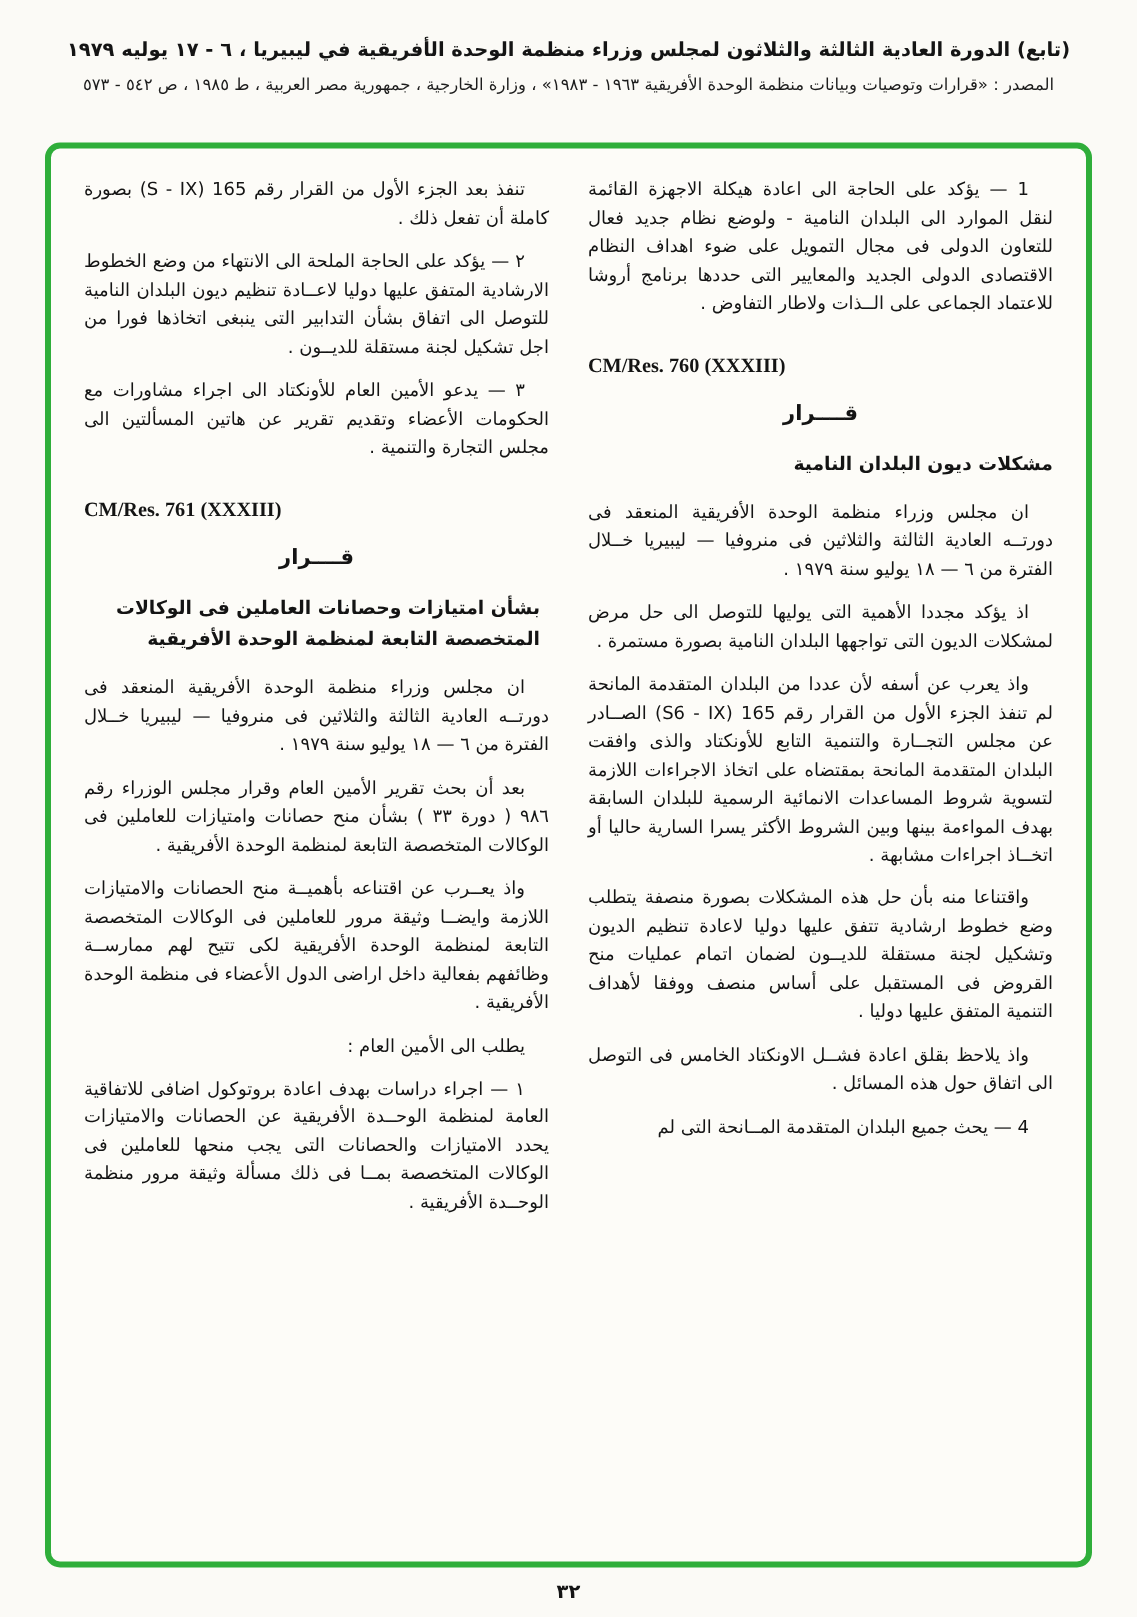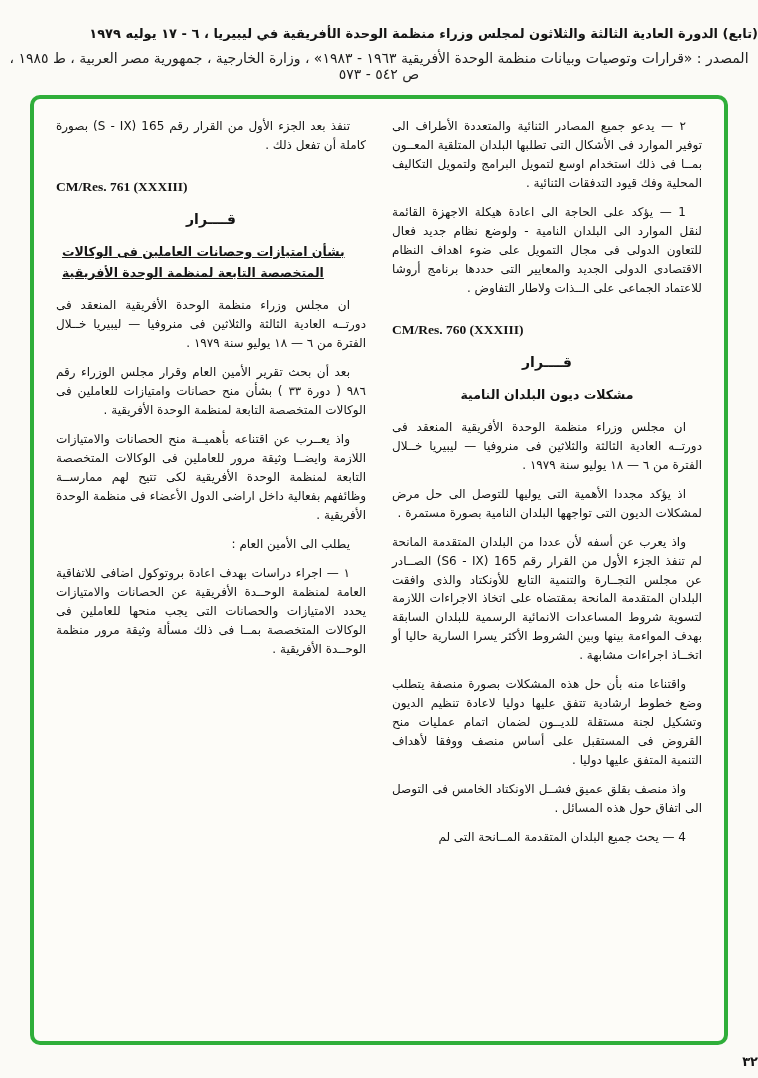--- a/index.html
+++ b/index.html
@@ -8,30 +8,30 @@
     position:relative;
     background:#fbfaf6;
     font-family:"DejaVu Sans", sans-serif;
     color:#141414;
     overflow:hidden;
   }
   .page { position:absolute; inset:0; }
 
   .hdr1 {
     direction:rtl;
-    text-align:right;
+    text-align:center;
     font-weight:bold;
     font-size:13px;
     padding-top:26px;
     letter-spacing:.2px;
   }
   .hdr2 {
     direction:rtl;
     text-align:center;
-    font-size:14px;
+    font-size:11px;
     padding-top:9px;
     color:#1c1c1c;
   }
 
   .frame {
     position:absolute;
     left:30px; top:95px;
     width:698px; height:950px;
     border:4px solid #2fae3a;
     border-radius:10px;
@@ -62,64 +62,65 @@
     font-size:13.5px;
     margin:24px 0 16px 0;
   }
   .title {
     text-align:center;
     font-weight:bold;
     font-size:14px;
     margin:4px 0 14px 0;
   }
   .topic {
-    text-align:center;
+    text-align:right;
     font-weight:bold;
     font-size:12.5px;
     line-height:1.7;
     margin-bottom:13px;
   }
-  .topic.centered { text-align:left; padding:0 6px;text-decoration:underline; }
+  .topic.centered { text-align:right; padding:0 6px; }
 
   .pagenum {
     position:absolute;
     left:0; right:0; bottom:9px;
-    text-align:right;
+    text-align:center;
     font-weight:bold;
     font-size:13px;
   }
 </style>
 </head>
 <body>
 
 <div class="page">
 
   <header>
     <div class="hdr1">(تابع) الدورة العادية الثالثة والثلاثون لمجلس وزراء منظمة الوحدة الأفريقية في ليبيريا ، ٦ - ١٧ يوليه ١٩٧٩</div>
     <div class="hdr2">المصدر : «قرارات وتوصيات وبيانات منظمة الوحدة الأفريقية ١٩٦٣ - ١٩٨٣» ، وزارة الخارجية ، جمهورية مصر العربية ، ط ١٩٨٥ ، ص ٥٤٢ - ٥٧٣</div>
   </header>
 
   <div class="frame">
 
     <div class="col">
-      <p class="para"><span class="lead"></span><span>٢ — يدعو جميع المصادر الثنائية والمتعددة الأطراف الى توفير الموارد فى الأشكال التى تطلبها البلدان المتلقية المعــون بمــا فى ذلك استخدام اوسع لتمويل البرامج ولتمويل التكاليف المحلية وفك قيود التدفقات الثنائية .</span></p>
       <p class="para"><span class="lead"></span><span>1 — يؤكد على الحاجة الى اعادة هيكلة الاجهزة القائمة لنقل الموارد الى البلدان النامية - ولوضع نظام جديد فعال للتعاون الدولى فى مجال التمويل على ضوء اهداف النظام الاقتصادى الدولى الجديد والمعايير التى حددها برنامج أروشا للاعتماد الجماعى على الــذات ولاطار التفاوض .</span></p>
       <p class="ref">CM/Res. 760 (XXXIII)</p>
       <h2 class="title">قــــرار</h2>
       <h3 class="topic">مشكلات ديون البلدان النامية</h3>
       <p class="para"><span class="lead"></span><span>ان مجلس وزراء منظمة الوحدة الأفريقية المنعقد فى دورتــه العادية الثالثة والثلاثين فى منروفيا — ليبيريا خــلال الفترة من ٦ — ١٨ يوليو سنة ١٩٧٩ .</span></p>
       <p class="para"><span class="lead">اذ يؤكد مجددا </span><span>الأهمية التى يوليها للتوصل الى حل مرض لمشكلات الديون التى تواجهها البلدان النامية بصورة مستمرة .</span></p>
       <p class="para"><span class="lead">واذ يعرب عن أسفه </span><span>لأن عددا من البلدان المتقدمة المانحة لم تنفذ الجزء الأول من القرار رقم 165 (S6 - IX) الصــادر عن مجلس التجــارة والتنمية التابع للأونكتاد والذى وافقت البلدان المتقدمة المانحة بمقتضاه على اتخاذ الاجراءات اللازمة لتسوية شروط المساعدات الانمائية الرسمية للبلدان السابقة بهدف المواءمة بينها وبين الشروط الأكثر يسرا السارية حاليا أو اتخــاذ اجراءات مشابهة .</span></p>
       <p class="para"><span class="lead">واقتناعا منه </span><span>بأن حل هذه المشكلات بصورة منصفة يتطلب وضع خطوط ارشادية تتفق عليها دوليا لاعادة تنظيم الديون وتشكيل لجنة مستقلة للديــون لضمان اتمام عمليات منح القروض فى المستقبل على أساس منصف ووفقا لأهداف التنمية المتفق عليها دوليا .</span></p>
-      <p class="para"><span class="lead">واذ منصف بقلق عميق </span><span>فشــل الاونكتاد الخامس فى التوصل الى اتفاق حول هذه المسائل .</span></p>
+      <p class="para"><span class="lead">واذ يلاحظ بقلق اعادة </span><span>فشــل الاونكتاد الخامس فى التوصل الى اتفاق حول هذه المسائل .</span></p>
       <p class="para"><span class="lead"></span><span>4 — يحث جميع البلدان المتقدمة المــانحة التى لم</span></p>
     </div>
 
     <div class="col">
       <p class="para"><span class="lead"></span><span>تنفذ بعد الجزء الأول من القرار رقم 165 (S - IX) بصورة كاملة أن تفعل ذلك .</span></p>
+      <p class="para"><span class="lead"></span><span>٢ — يؤكد على الحاجة الملحة الى الانتهاء من وضع الخطوط الارشادية المتفق عليها دوليا لاعــادة تنظيم ديون البلدان النامية للتوصل الى اتفاق بشأن التدابير التى ينبغى اتخاذها فورا من اجل تشكيل لجنة مستقلة للديــون .</span></p>
+      <p class="para"><span class="lead"></span><span>٣ — يدعو الأمين العام للأونكتاد الى اجراء مشاورات مع الحكومات الأعضاء وتقديم تقرير عن هاتين المسألتين الى مجلس التجارة والتنمية .</span></p>
       <p class="ref">CM/Res. 761 (XXXIII)</p>
       <h2 class="title">قــــرار</h2>
       <h3 class="topic centered">بشأن امتيازات وحصانات العاملين فى الوكالات المتخصصة التابعة لمنظمة الوحدة الأفريقية</h3>
       <p class="para"><span class="lead"></span><span>ان مجلس وزراء منظمة الوحدة الأفريقية المنعقد فى دورتــه العادية الثالثة والثلاثين فى منروفيا — ليبيريا خــلال الفترة من ٦ — ١٨ يوليو سنة ١٩٧٩ .</span></p>
       <p class="para"><span class="lead"></span><span>بعد أن بحث تقرير الأمين العام وقرار مجلس الوزراء رقم ٩٨٦ ( دورة ٣٣ ) بشأن منح حصانات وامتيازات للعاملين فى الوكالات المتخصصة التابعة لمنظمة الوحدة الأفريقية .</span></p>
       <p class="para"><span class="lead">واذ يعــرب </span><span>عن اقتناعه بأهميــة منح الحصانات والامتيازات اللازمة وايضــا وثيقة مرور للعاملين فى الوكالات المتخصصة التابعة لمنظمة الوحدة الأفريقية لكى تتيح لهم ممارســة وظائفهم بفعالية داخل اراضى الدول الأعضاء فى منظمة الوحدة الأفريقية .</span></p>
       <p class="para"><span class="lead">يطلب الى الأمين العام :</span><span></span></p>
       <p class="para"><span class="lead"></span><span>١ — اجراء دراسات بهدف اعادة بروتوكول اضافى للاتفاقية العامة لمنظمة الوحــدة الأفريقية عن الحصانات والامتيازات يحدد الامتيازات والحصانات التى يجب منحها للعاملين فى الوكالات المتخصصة بمــا فى ذلك مسألة وثيقة مرور منظمة الوحــدة الأفريقية .</span></p>
     </div>
 

